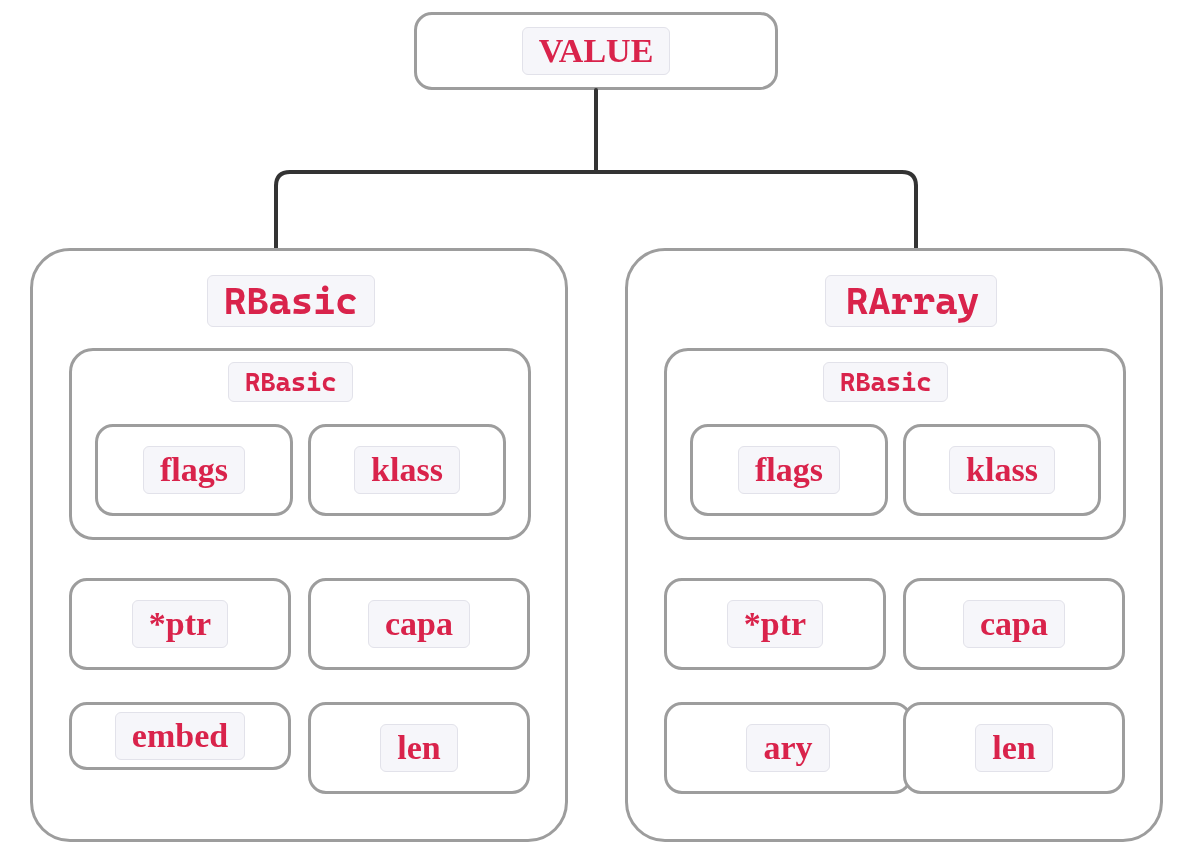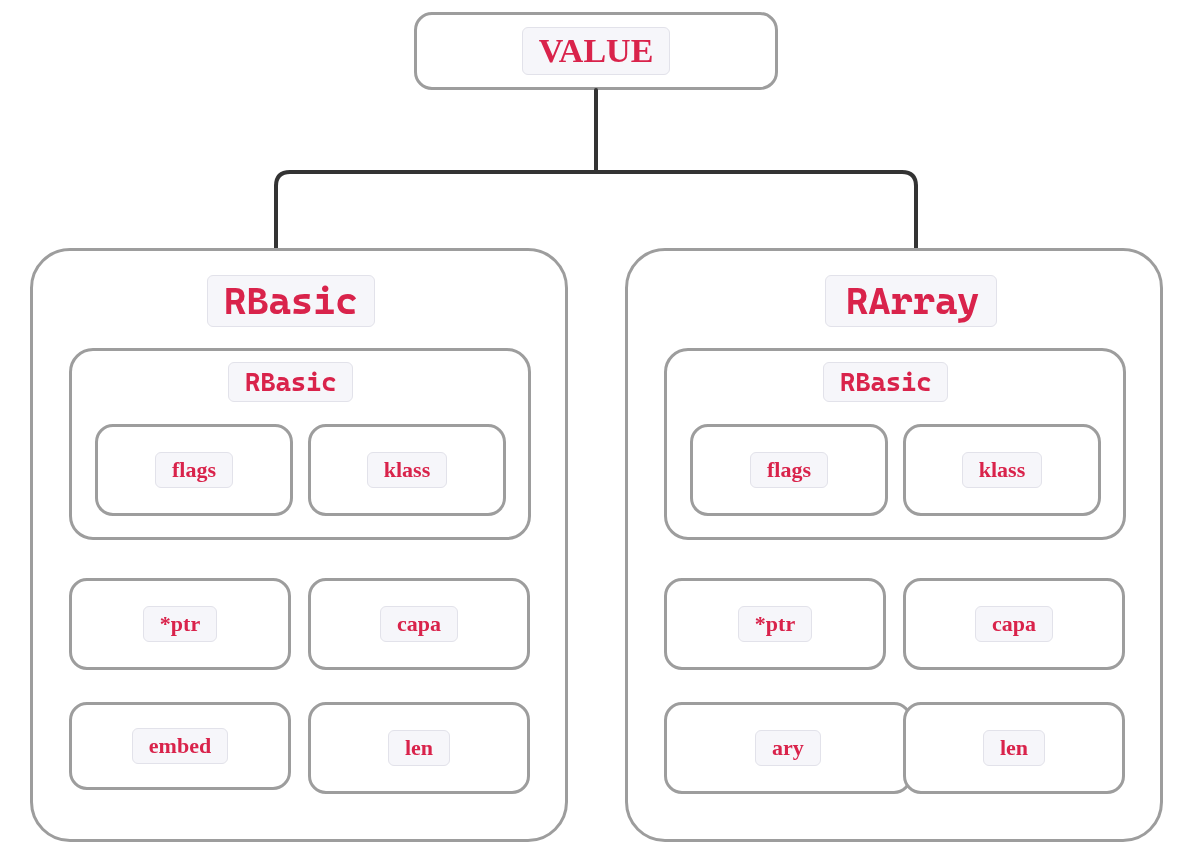--- a/index.html
+++ b/index.html
@@ -30,21 +30,21 @@
     padding: 6px 16px;
     line-height: 1;
     white-space: nowrap;
   }
   .pos { position: absolute; display: inline-flex; align-items: center; justify-content: center; }
 
   
   .t-value { font-size: 34px; }
   .t-type  { font-size: 38px; }
   .t-rbasic{ font-size: 26px; }
-  .t-field { font-size: 22px; }
+  .t-field { font-size: 34px; }
 
   .center-inside {
     display: flex; align-items: center; justify-content: center; font-family: Liberation Serif, serif;
   }
 
   
   svg.conn { position: absolute; left: 0; top: 0; width: 1198px; height: 858px; pointer-events: none; }
 </style>
 </head>
 <body>
@@ -80,21 +80,21 @@
     <span class="chip t-field">klass</span>
   </div>
 
   <div class="box center-inside" style="left:69px; top:578px; width:222px; height:92px; border-radius:18px;">
     <span class="chip t-field">*ptr</span>
   </div>
   <div class="box center-inside" style="left:308px; top:578px; width:222px; height:92px; border-radius:18px;">
     <span class="chip t-field">capa</span>
   </div>
 
-  <div class="box center-inside" style="left:69px; top:702px; width:222px; height:88px; border-radius:18px;">
+  <div class="box center-inside" style="left:69px; top:702px; width:222px; height:68px; border-radius:18px;">
     <span class="chip t-field">embed</span>
   </div>
   <div class="box center-inside" style="left:308px; top:702px; width:222px; height:92px; border-radius:18px;">
     <span class="chip t-field">len</span>
   </div>
 
   <div class="box big-box" style="left:625px; top:248px; width:538px; height:594px;">
   </div>
   <span class="chip t-type pos" style="left:825px; top:275px;padding-left:20px;">RArray</span>
 

